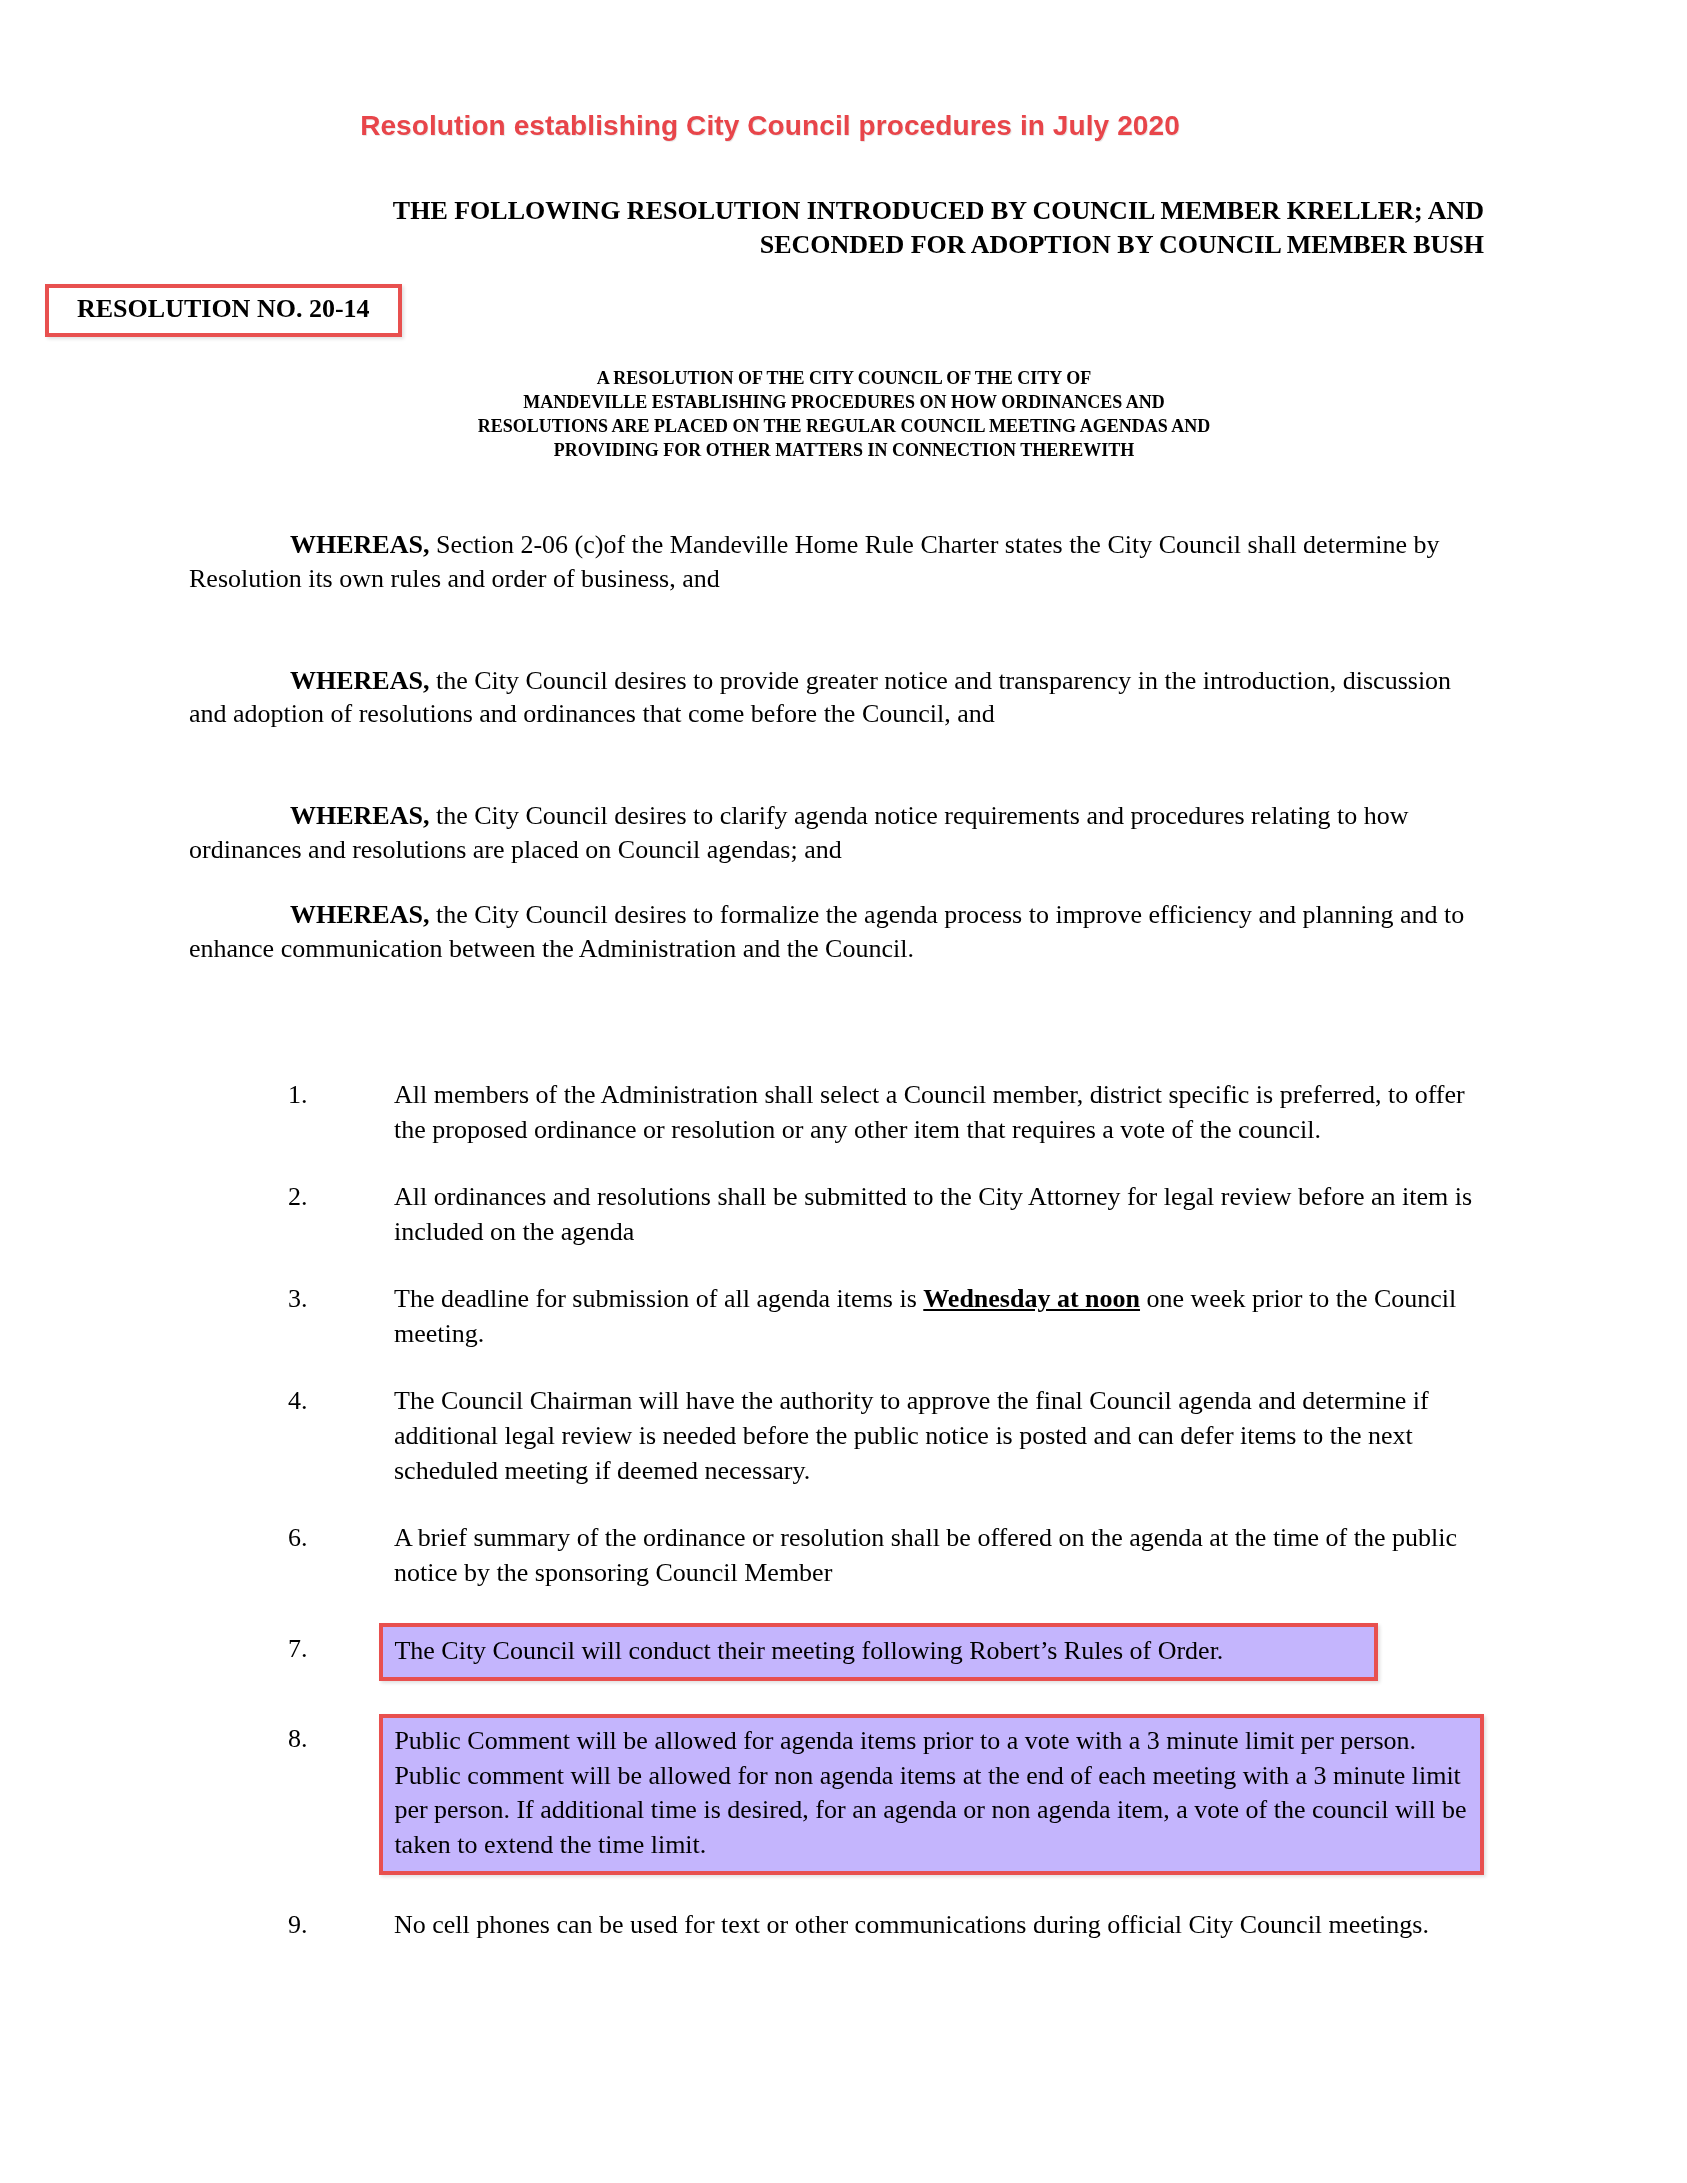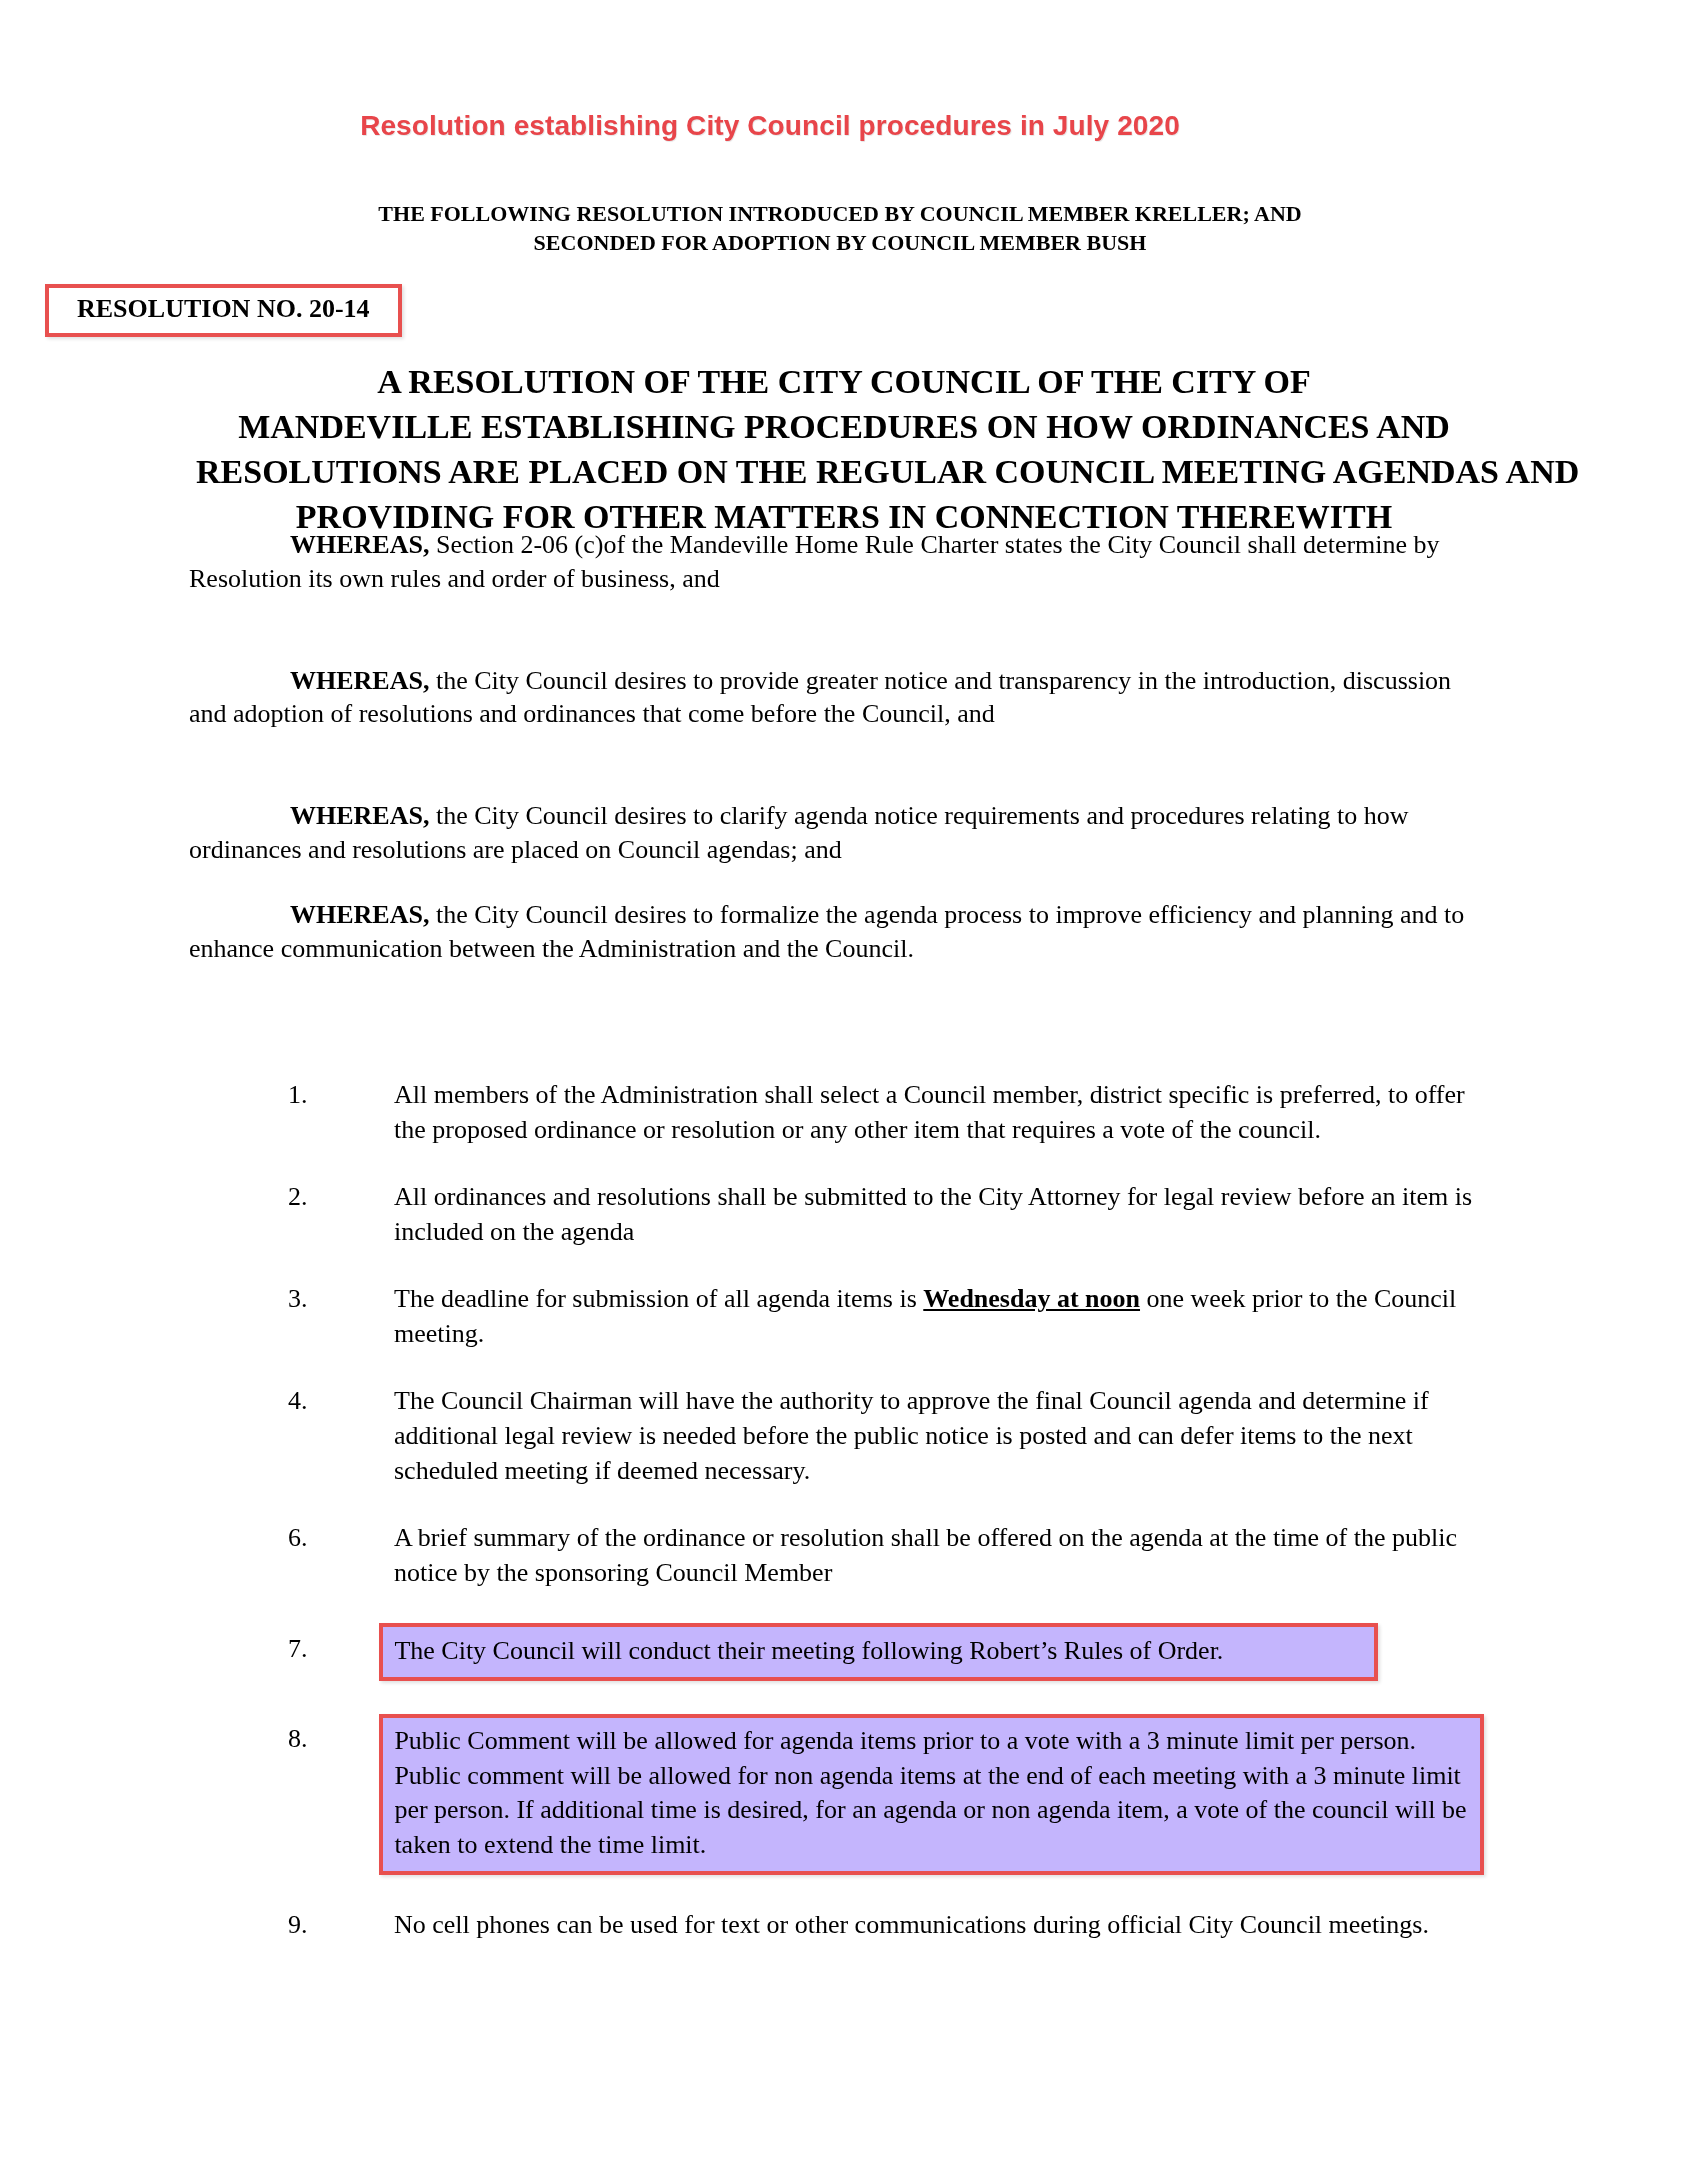--- a/index.html
+++ b/index.html
@@ -37,26 +37,26 @@
     font-size: 28px;
     letter-spacing: 0.1px;
     color: #E8454A;
     text-shadow: 0.8px 0.8px 0.8px rgba(0,0,0,0.10);
   }
 
   
   .intro {
     position: absolute;
     left: 196px;
-    top: 200px;
+    top: 194px;
     width: 1288px;
     font-weight: bold;
-    font-size: 22px;
+    font-size: 26px;
     line-height: 1.30;
-    text-align: center;
+    text-align: right;
   }
 
   
   .resno-wrap {
     position: absolute;
     left: 0;
     top: 284px;
     width: 1688px;
     text-align: left;
     padding-left: 45px;
@@ -69,25 +69,25 @@
     font-weight: bold;
     font-size: 26px;
     line-height: 1.1;
     box-shadow: 1.6px 2.4px 3.3px rgba(0,0,0,0.12);
   }
 
   
   .res-title {
     position: absolute;
     left: 196px;
-    top: 359px;
+    top: 367px;
     width: 1296px;
     text-align: center;
     font-weight: bold;
-    font-size: 34px;
+    font-size: 18px;
     line-height: 1.325;
   }
   .res-title div { white-space: nowrap; }
 
   
   .body-block {
     position: absolute;
     left: 189px;
     top: 528px;
     width: 1296px;

